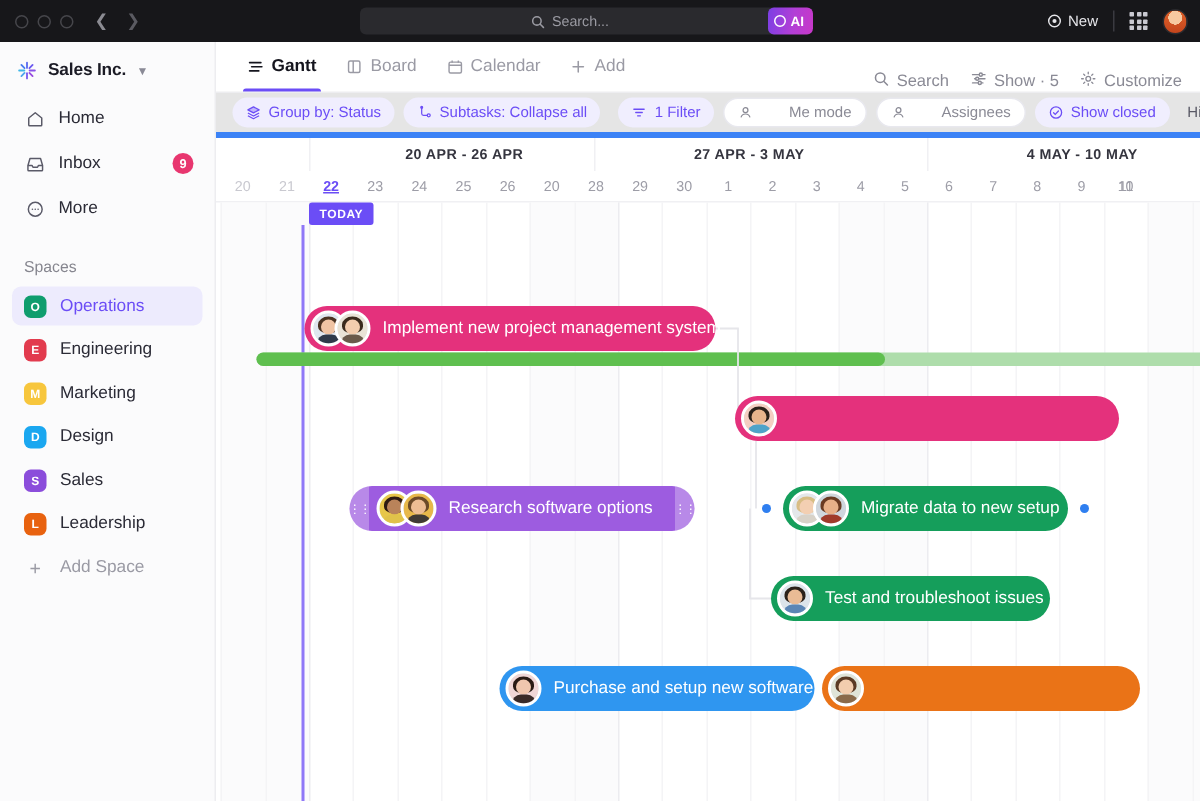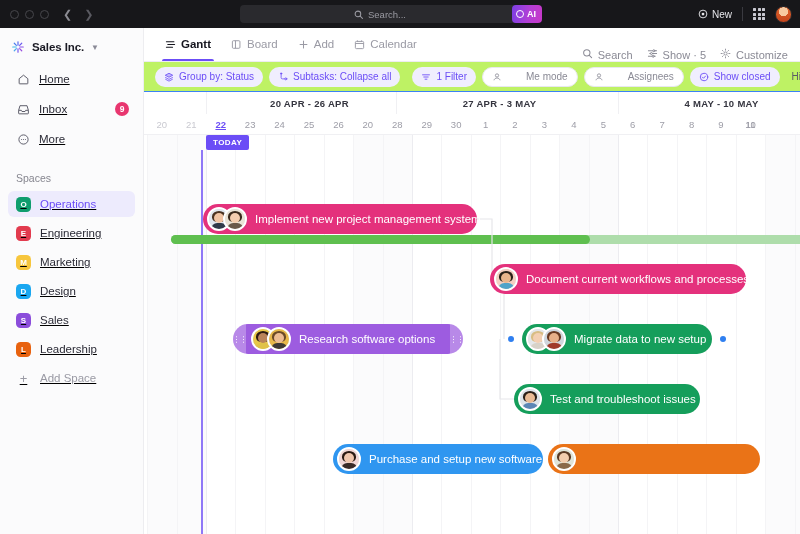--- a/index.html
+++ b/index.html
@@ -54,21 +54,21 @@
   .sidebar {
     position: absolute; left: 0; top: 28px; width: 144px; height: 506px;
     background: #fbfbfc; border-right: 1px solid #ededf0;
   }
   .ws-header { display: flex; align-items: center; gap: 7px; padding: 12px 10px 10px 11px; }
   .ws-logo { width: 14px; height: 14px; position: relative; flex: none; }
   .ws-logo svg { display: block; }
   .ws-name { font-size: 11.5px; font-weight: 700; color: #1b1b25; letter-spacing: -0.1px; }
   .ws-caret { color: #8a8a96; font-size: 8px; }
 
-  .nav { padding: 2px 8px 0 8px; text-decoration: underline; }
+  .nav { padding: 2px 8px 0 8px; }
   .nav-item {
     display: flex; align-items: center; gap: 9px;
     height: 26px; padding: 0 8px; border-radius: 6px; margin-bottom: 4px;
     color: #2b2b36; font-size: 11.5px; position: relative;
   }
   .nav-item .ico { width: 14px; height: 14px; display: flex; align-items: center; justify-content: center; color: #5a5a68; flex: none; }
   .badge {
     position: absolute; right: 6px; top: 6px;
     min-width: 14px; height: 14px; padding: 0 4px;
     border-radius: 7px; background: #e8366f; color: #fff;
@@ -106,21 +106,21 @@
     content: ''; position: absolute; left: 6px; right: 6px; bottom: 0; height: 2px;
     background: #6b4df6; border-radius: 2px 2px 0 0;
   }
   .vtab .ico { display: flex; align-items: center; }
   .vb-right { margin-left: auto; display: flex; align-items: center; gap: 14px; padding-right: 12px; }
   .vb-btn { display: flex; align-items: center; gap: 5px; font-size: 11px; color: #8a8a95; }
 
   
   .filterbar {
     position: absolute; left: 144px; top: 62px; width: 656px; height: 30px;
-    background: #bef264; border-bottom: 1px solid #3b82f6;
+    background: #e5e5e5; border-bottom: 4px solid #3b82f6;
     display: flex; align-items: center; gap: 6px; padding-left: 11px; text-align: right;
   }
   .pill {
     display: flex; align-items: center; gap: 5px;
     height: 20px; padding: 0 9px; border-radius: 10px;
     font-size: 10px; white-space: nowrap;
   }
   .pill.violet { background: #f0eefe; color: #6b4df6; font-weight: 500; }
   .pill.outline { border: 1px solid #e8e8ee; color: #8a8a95; background: #fff; gap: 24px; }
   .pill.plain { color: #5a5a66; background: transparent; padding: 0 6px; }
@@ -353,37 +353,37 @@
         <span class="ico">
           <svg width="11" height="11" viewBox="0 0 16 16" fill="none" stroke="currentColor" stroke-width="1.4">
             <rect x="2" y="2.5" width="11" height="11" rx="1.5"></rect>
               <line x1="6.5" y1="2.5" x2="6.5" y2="13.5"></line>
           </svg>
         </span>
         <span>Board</span>
       </div>
       <div class="vtab">
         <span class="ico">
-          <svg width="11" height="11" viewBox="0 0 16 16" stroke="currentColor" stroke-width="1.5" stroke-linecap="round">
-            <line x1="8" y1="3" x2="8" y2="13"></line>
-              <line x1="3" y1="8" x2="13" y2="8"></line>
-          </svg>
-        </span>
-        <span>Add</span>
-      </div>
-      <div class="vtab">
-        <span class="ico">
           <svg width="11" height="11" viewBox="0 0 16 16" fill="none" stroke="currentColor" stroke-width="1.4">
             <rect x="2" y="3.5" width="12" height="10.5" rx="1.5"></rect>
               <line x1="2" y1="6.5" x2="14" y2="6.5"></line>
             <line x1="5" y1="2" x2="5" y2="4"></line>
               <line x1="11" y1="2" x2="11" y2="4"></line>
           </svg>
         </span>
         <span>Calendar</span>
+      </div>
+      <div class="vtab">
+        <span class="ico">
+          <svg width="11" height="11" viewBox="0 0 16 16" stroke="currentColor" stroke-width="1.5" stroke-linecap="round">
+            <line x1="8" y1="3" x2="8" y2="13"></line>
+              <line x1="3" y1="8" x2="13" y2="8"></line>
+          </svg>
+        </span>
+        <span>Add</span>
       </div>
     </div>
     <div class="vb-right">
       <div class="vb-btn">
         <span>
           <svg width="11" height="11" viewBox="0 0 16 16" fill="none" stroke="currentColor" stroke-width="1.5">
             <circle cx="7" cy="7" r="4.6"></circle>
               <line x1="10.6" y1="10.6" x2="14" y2="14" stroke-linecap="round"></line>
           </svg>
         </span>
@@ -585,21 +585,20 @@
           <span class="avatars" style="">
             <span class="av">
               <span class="face">
                 <span class="bg" style="background:#f4cfc2"></span>
                 <span class="hair" style="left:13%;top:8%;width:74%;height:58%;background:#2a2119"></span>
                 <span class="skin" style="left:24%;top:20%;width:52%;height:52%;background:#e8b58c"></span>
                 <span class="body" style="bottom:0;width:78%;height:32%;background:#4fa3c9"></span>
               </span>
             </span>
           </span>
-          <span class="label">Document current workflows and processes</span>
         </div>
         <div class="bar purple" style="left: 89px; top: 232px; width: 230px;">
           <span class="handle left">⋮⋮</span>
           <span class="avatars" style="margin-left:14px">
             <span class="av">
               <span class="face">
                 <span class="bg" style="background:#e7c64a"></span>
                 <span class="hair" style="left:13%;top:8%;width:74%;height:58%;background:#2d1b12"></span>
                 <span class="skin" style="left:24%;top:20%;width:52%;height:52%;background:#b9835a"></span>
                 <span class="body" style="bottom:0;width:78%;height:32%;background:#e0c24a"></span>

